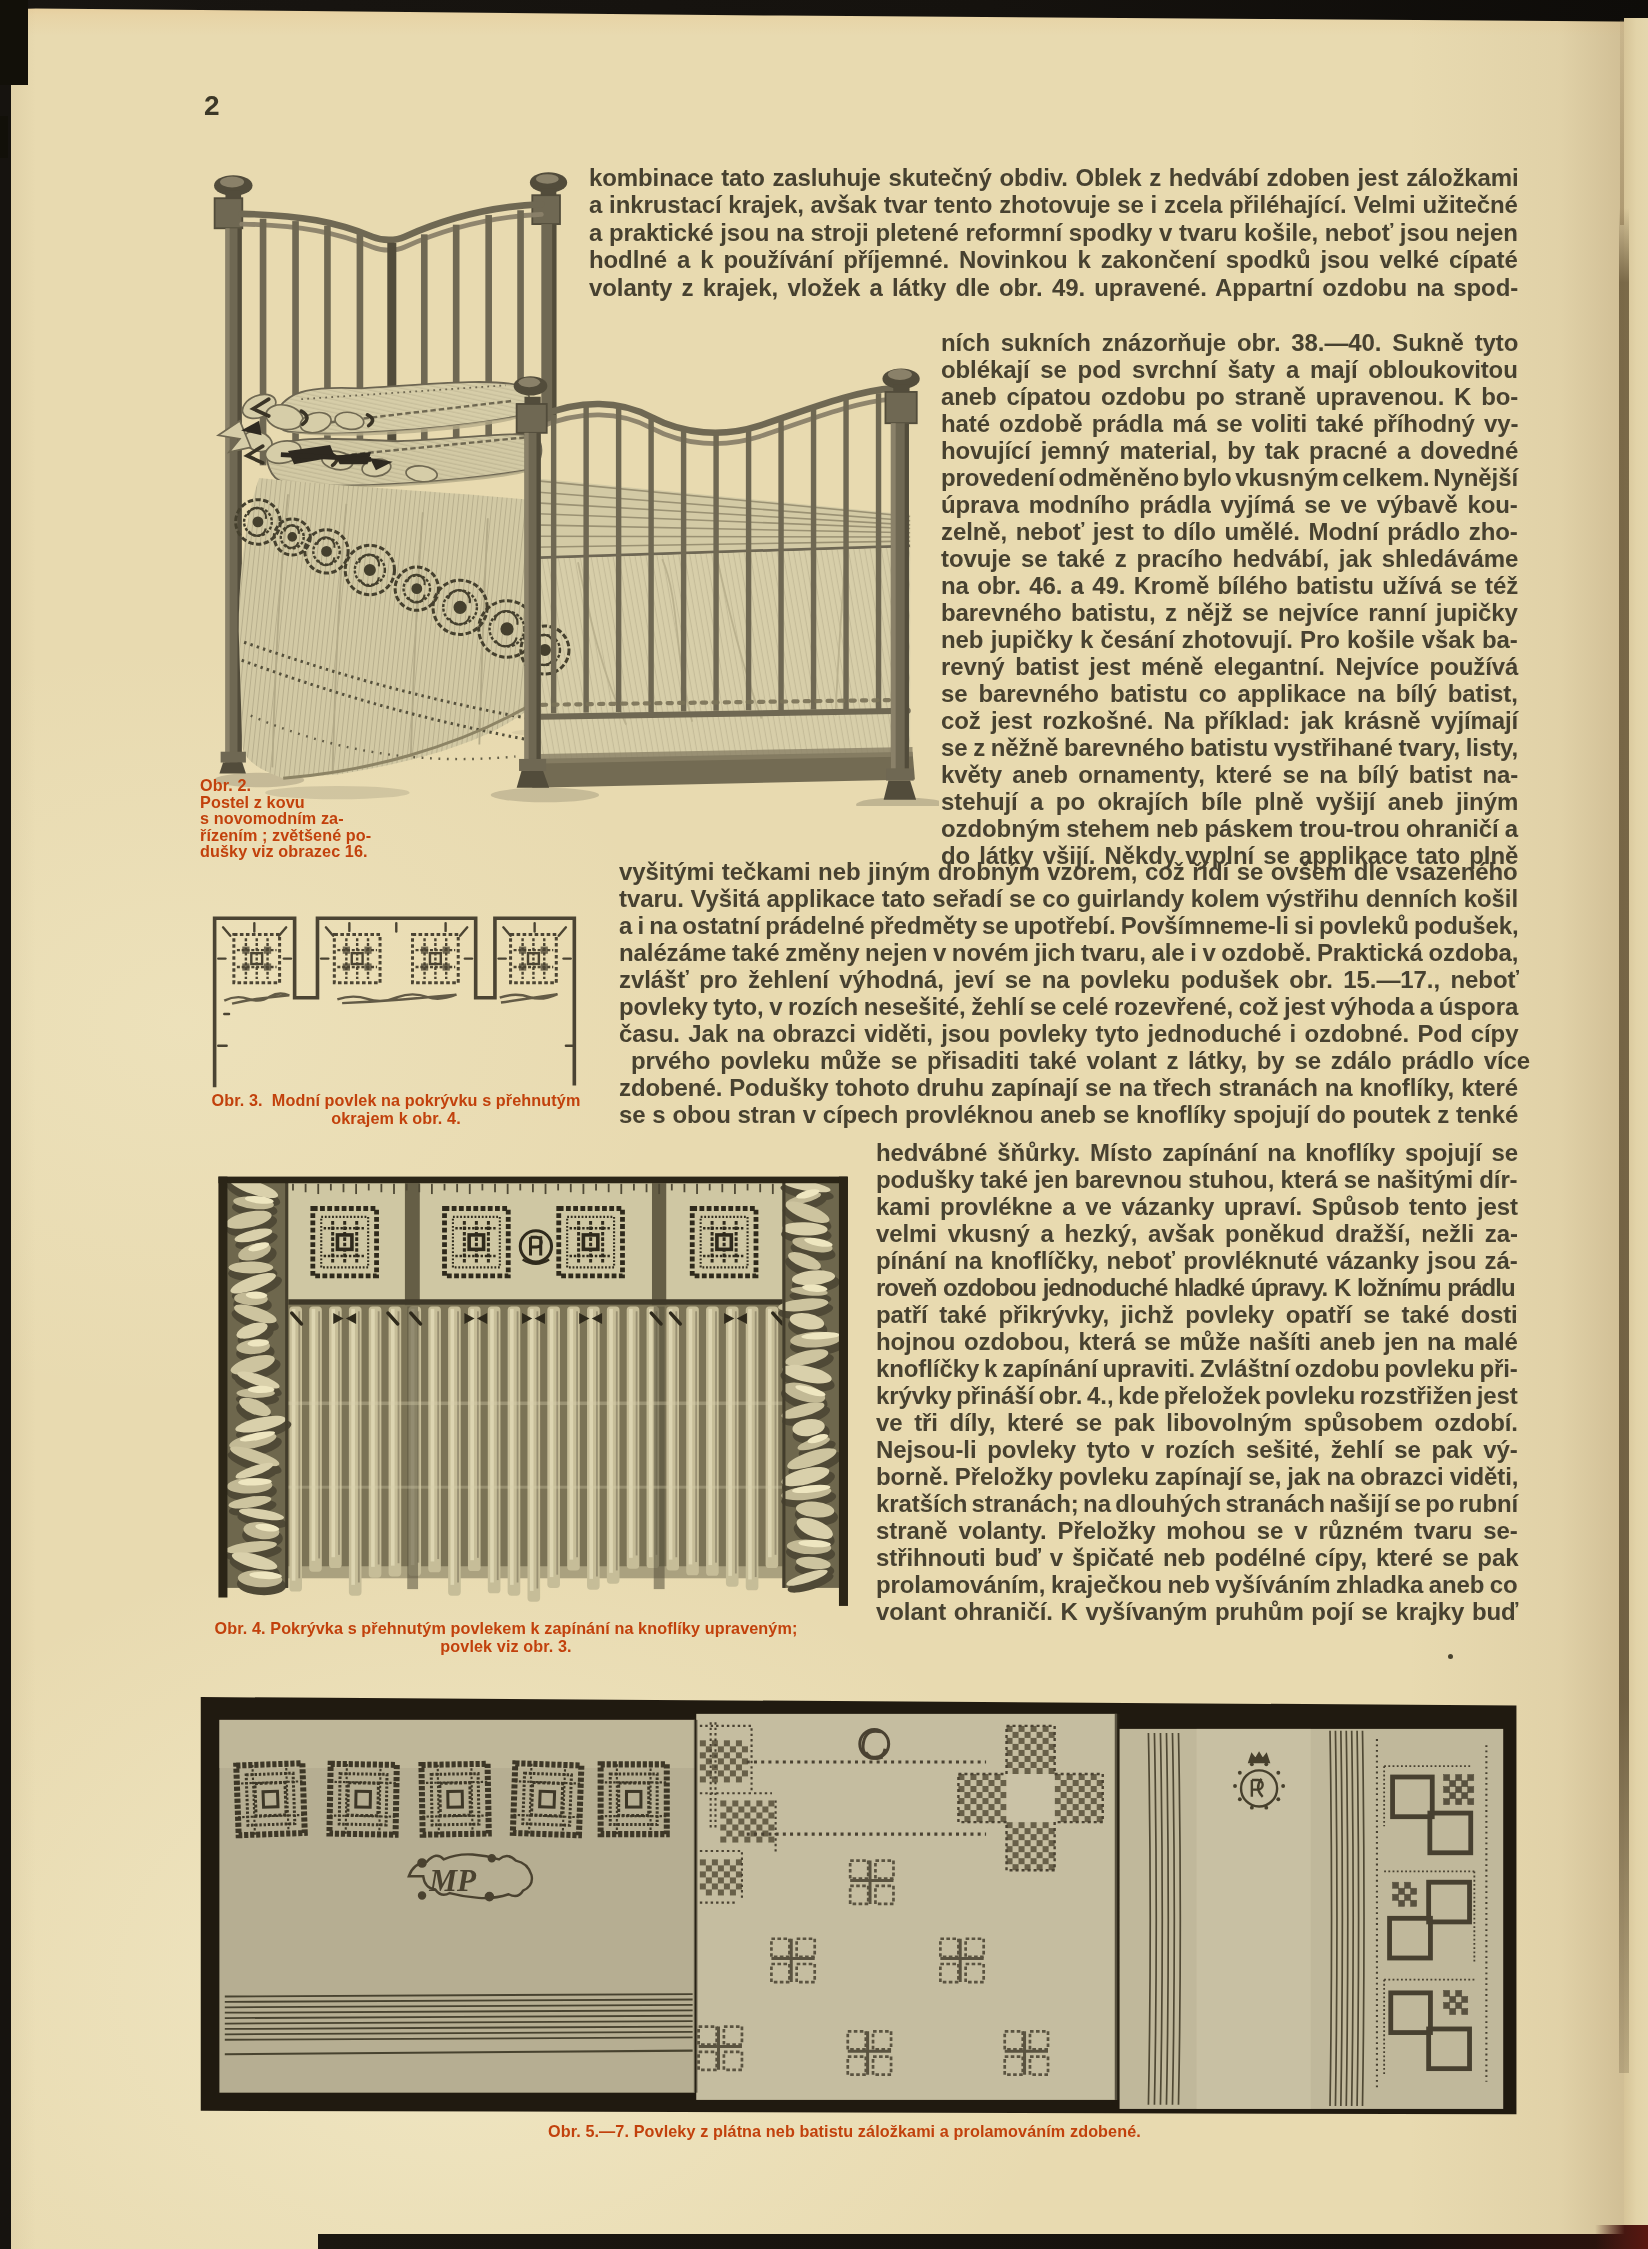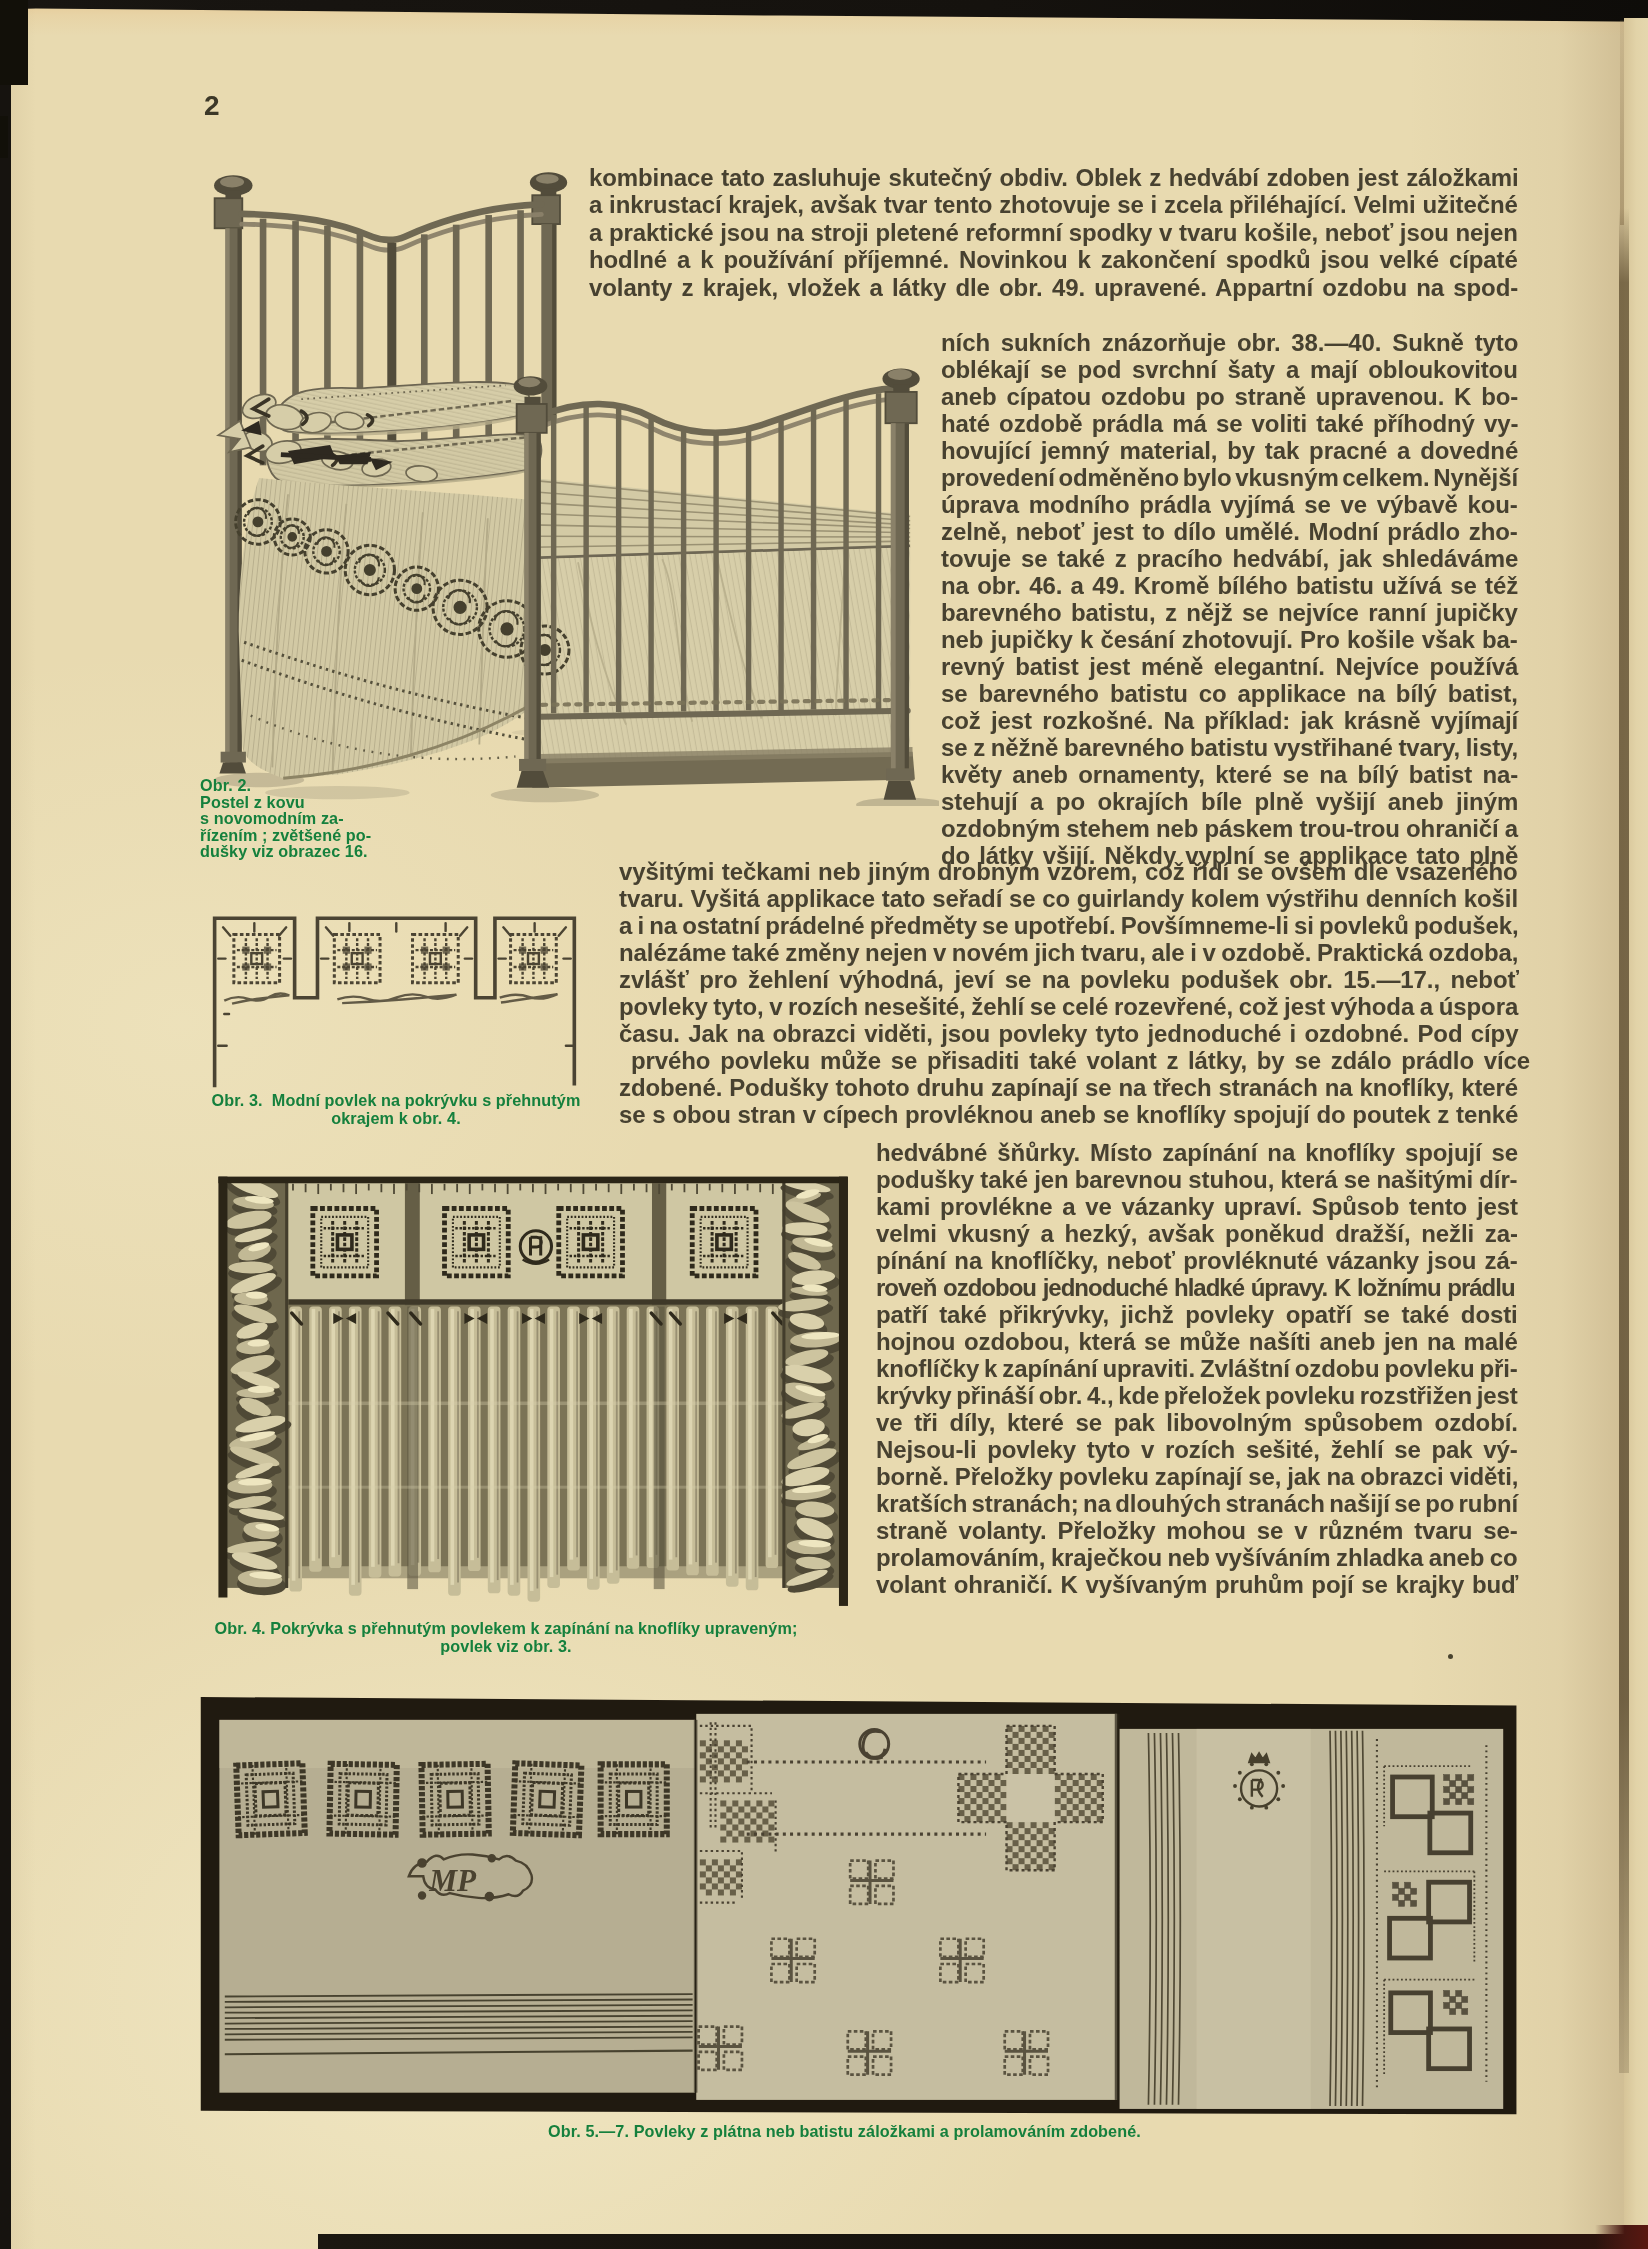--- a/index.html
+++ b/index.html
@@ -1,21 +1,21 @@
 <!DOCTYPE html>
 <html style="font-size:9.6px"><head>
 <meta charset="utf-8">
 <style>
   html,body{margin:0;padding:0;background:#1a1611;}
   #page{position:relative;width:1649px;height:2250px;overflow:hidden;
     background:#e8dab0;
     font-family:"Liberation Sans", sans-serif;}
   .ln{white-space:nowrap;}
   .body-txt{position:absolute;color:#474130;font-weight:700;font-size:24px;letter-spacing:-0.1px;}
-  .cap{position:absolute;color:#15803d;font-weight:700;font-size:16.2px;letter-spacing:0.1px;}
+  .cap{position:absolute;color:#c2410c;font-weight:700;font-size:16.2px;letter-spacing:0.1px;}
 </style>
 </head>
 <body>
 <div id="page">
 
 <div style="position:absolute;left:0;top:0;width:1649px;height:2250px;
   background:
     linear-gradient(180deg, rgba(226,166,96,0.32) 0px, rgba(226,166,96,0.12) 15.6px, rgba(233,214,166,0.0) 36px),
     radial-gradient(ellipse 903px 662px at 457px 1986px, rgba(248,243,214,0.5), rgba(248,243,214,0) 70%),
     radial-gradient(ellipse 722px 542px at 181px 1023px, rgba(245,238,205,0.35), rgba(245,238,205,0) 70%),
@@ -1171,20 +1171,21 @@
 <div class="ln" style="word-spacing:1px;letter-spacing:-1px;">roveň ozdobou jednoduché hladké úpravy. K ložnímu prádlu</div>
 <div class="ln" style="word-spacing:5.1px;">patří také přikrývky, jichž povleky opatří se také dosti</div>
 <div class="ln" style="word-spacing:2.1px;">hojnou ozdobou, která se může našíti aneb jen na malé</div>
 <div class="ln" style="word-spacing:-1.6px;">knoflíčky k zapínání upraviti. Zvláštní ozdobu povleku při-</div>
 <div class="ln" style="word-spacing:-1.9px;">krývky přináší obr. 4., kde přeložek povleku rozstřižen jest</div>
 <div class="ln" style="word-spacing:5.1px;">ve tři díly, které se pak libovolným spůsobem ozdobí.</div>
 <div class="ln" style="word-spacing:4.2px;">Nejsou-li povleky tyto v rozích sešité, žehlí se pak vý-</div>
 <div class="ln" style="word-spacing:-0.5px;">borně. Přeložky povleku zapínají se, jak na obrazci viděti,</div>
 <div class="ln" style="word-spacing:-2.2px;">kratších stranách; na dlouhých stranách našijí se po rubní</div>
 <div class="ln" style="word-spacing:4.4px;">straně volanty. Přeložky mohou se v různém tvaru se-</div>
+<div class="ln" style="word-spacing:2.4px;">střihnouti buď v špičaté neb podélné cípy, které se pak</div>
 <div class="ln" style="word-spacing:-1.1px;">prolamováním, kraječkou neb vyšíváním zhladka aneb co</div>
 <div class="ln" style="word-spacing:1.1px;">volant ohraničí. K vyšívaným pruhům pojí se krajky buď</div>
 </div>
 
 <div style="position:absolute;left:0;top:0;width:1649px;height:24px;
   background:linear-gradient(90deg,#181511 0%,#15120e 60%,#0e0c09 100%);
   clip-path:polygon(0 0,1649px 0,1649px 21.7px,1264px 19px,782px 15.6px,36px 8.4px,0 9.6px);"></div>
 
 <div style="position:absolute;left:0;top:0;width:10.8px;height:2250px;background:#16130f;"></div>
 

